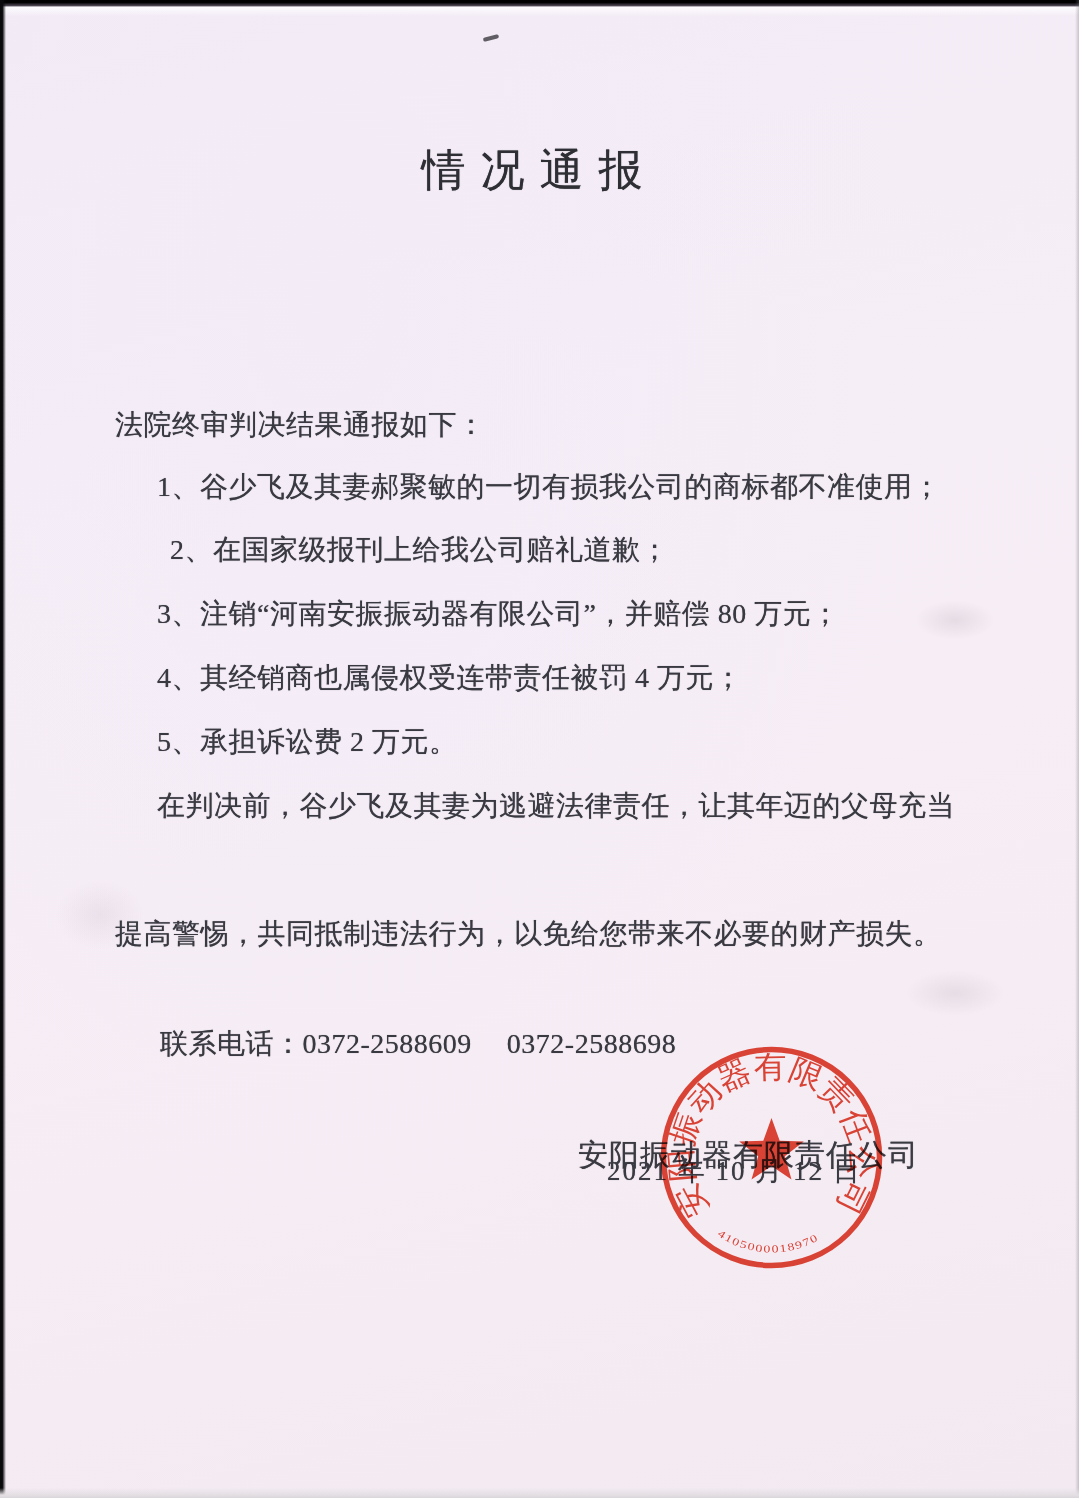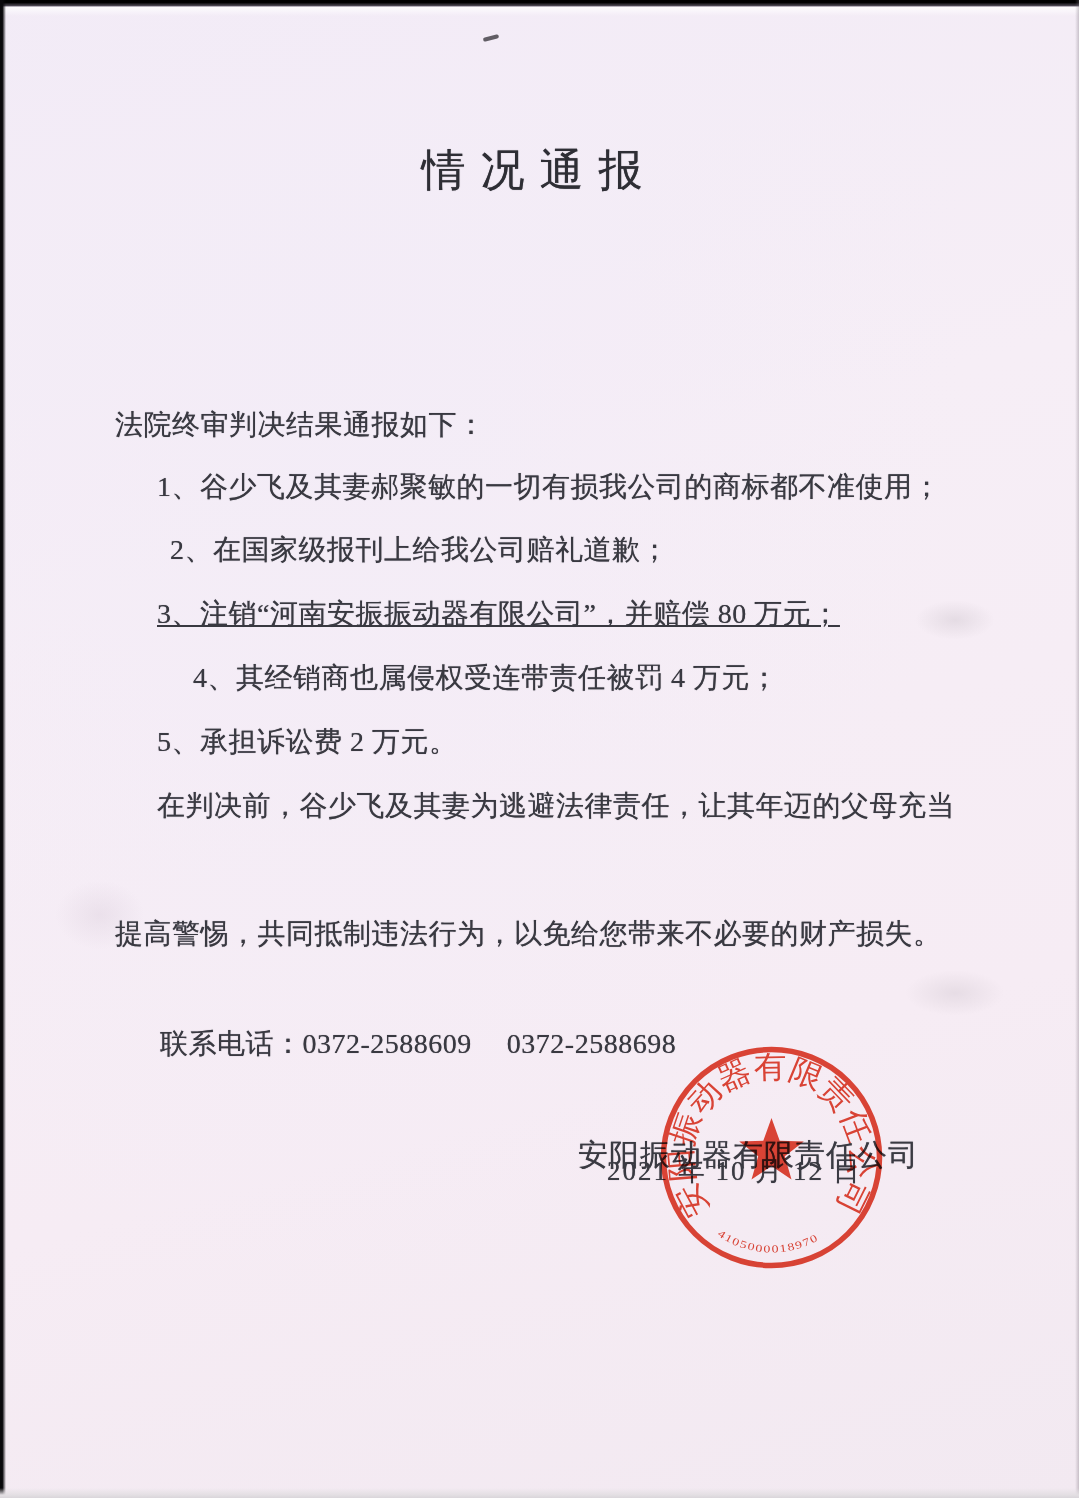--- a/index.html
+++ b/index.html
@@ -41,22 +41,22 @@
     white-space:nowrap; text-shadow:0 0 .7px rgba(46,46,53,.85);
   }
   .bline {
     position:absolute; left:115px;
     font-size:28px; letter-spacing:.5px; line-height:34px;
     white-space:pre; color:#393941;
     text-shadow:0 0 .7px rgba(57,57,65,.8);
   }
   .ind { left:157px; }
   .l0 { top:280px; } .l1 { top:344px; } .l2  { top:408px; }
-  .l3 { top:470px; } .l4 { top:533px;margin-left:13px; } .l5  { top:597px;text-decoration:underline; }
-  .l6 { top:661px;margin-left:36px; } .l7 { top:725px; } .l8  { top:789px; }
+  .l3 { top:470px; } .l4 { top:533px;margin-left:13px; } .l5  { top:597px; }
+  .l6 { top:661px; } .l7 { top:725px; } .l8  { top:789px; }
   .l9 { top:853px; } .l10{ top:917px; }
 
   .contact { position:absolute; left:160px; top:1025px; font-size:28px;
              letter-spacing:.5px; white-space:pre; color:#393941;
              text-shadow:0 0 .7px rgba(57,57,65,.8); }
   .contact .phone2 { margin-left:35px; }
 
   .sig-company { position:absolute; left:578px; top:1135px; font-size:30px;
                  letter-spacing:1px; white-space:pre; color:#3a3a42;
                  text-shadow:0 0 .7px rgba(57,57,65,.8); }

